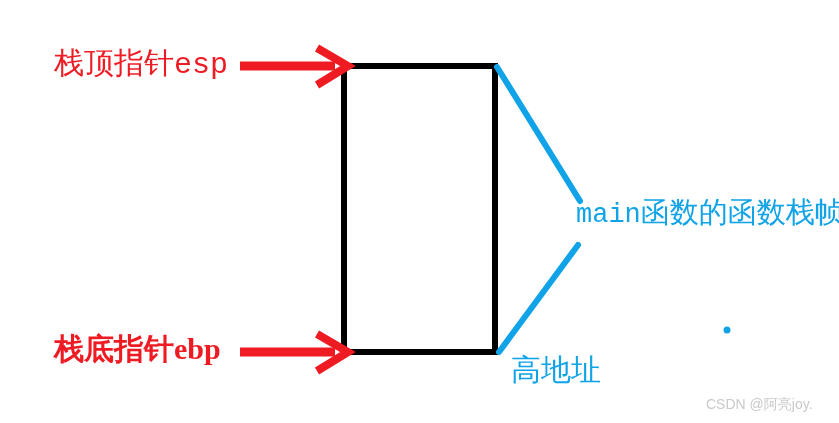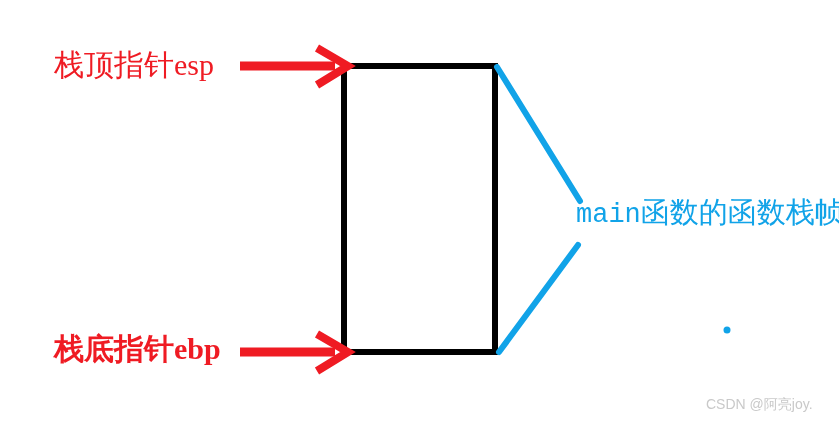--- a/index.html
+++ b/index.html
@@ -39,21 +39,21 @@
   }
   .label-blue-mono {
     color: #11a3e8;
     font-size: 29px;
     font-family: "Liberation Serif", "DejaVu Serif", serif;
   }
   .label-blue-mono .mono-part {
     font-family: "Liberation Mono", "DejaVu Sans Mono", monospace;
     font-size: 27px;
   }
-  #esp-label  { left: 54px;  top: 50px; }
+  #esp-label  { left: 54px;  top: 50px; font-family: Liberation Mono, monospace; }
   #ebp-label  { left: 54px;  top: 334px; font-weight: bold; }
   #low-addr-label  { left: 533px; top: 45px; }
   #high-addr-label { left: 511px; top: 355px; }
   #frame-label { left: 557px; top: 198px; margin-left: 19px; }
   #watermark {
     position: absolute;
     left: 706px;
     top: 396px;
     color: #c9c9c9;
     font-size: 14px;
@@ -88,16 +88,17 @@
     <circle cx="727" cy="330" r="3.5" fill="#11a3e8"></circle>
   </svg>
 
   <div class="label label-red" id="esp-label">栈顶指针esp</div>
 
   <div class="label label-red" id="ebp-label">栈底指针ebp</div>
 
 
   <div class="label label-blue-mono" id="frame-label"><span class="mono-part">main</span><span>函数的函数栈帧</span></div>
 
+  <div class="label label-blue" id="high-addr-label">高地址</div>
 
   <div id="watermark">CSDN @阿亮joy.</div>
 
 </div>
 
 </body></html>

